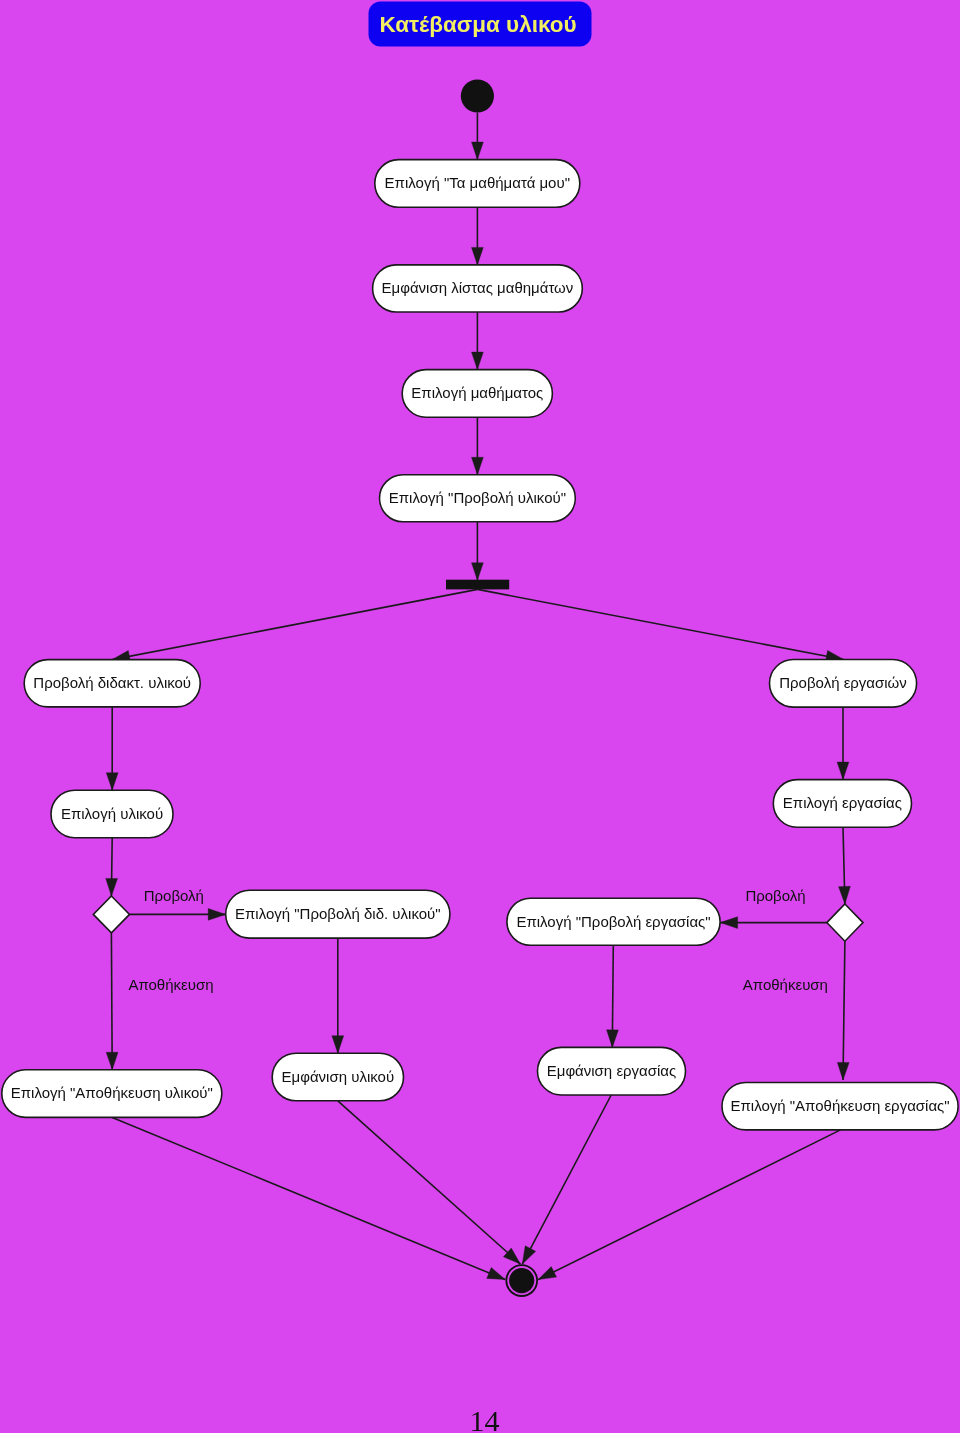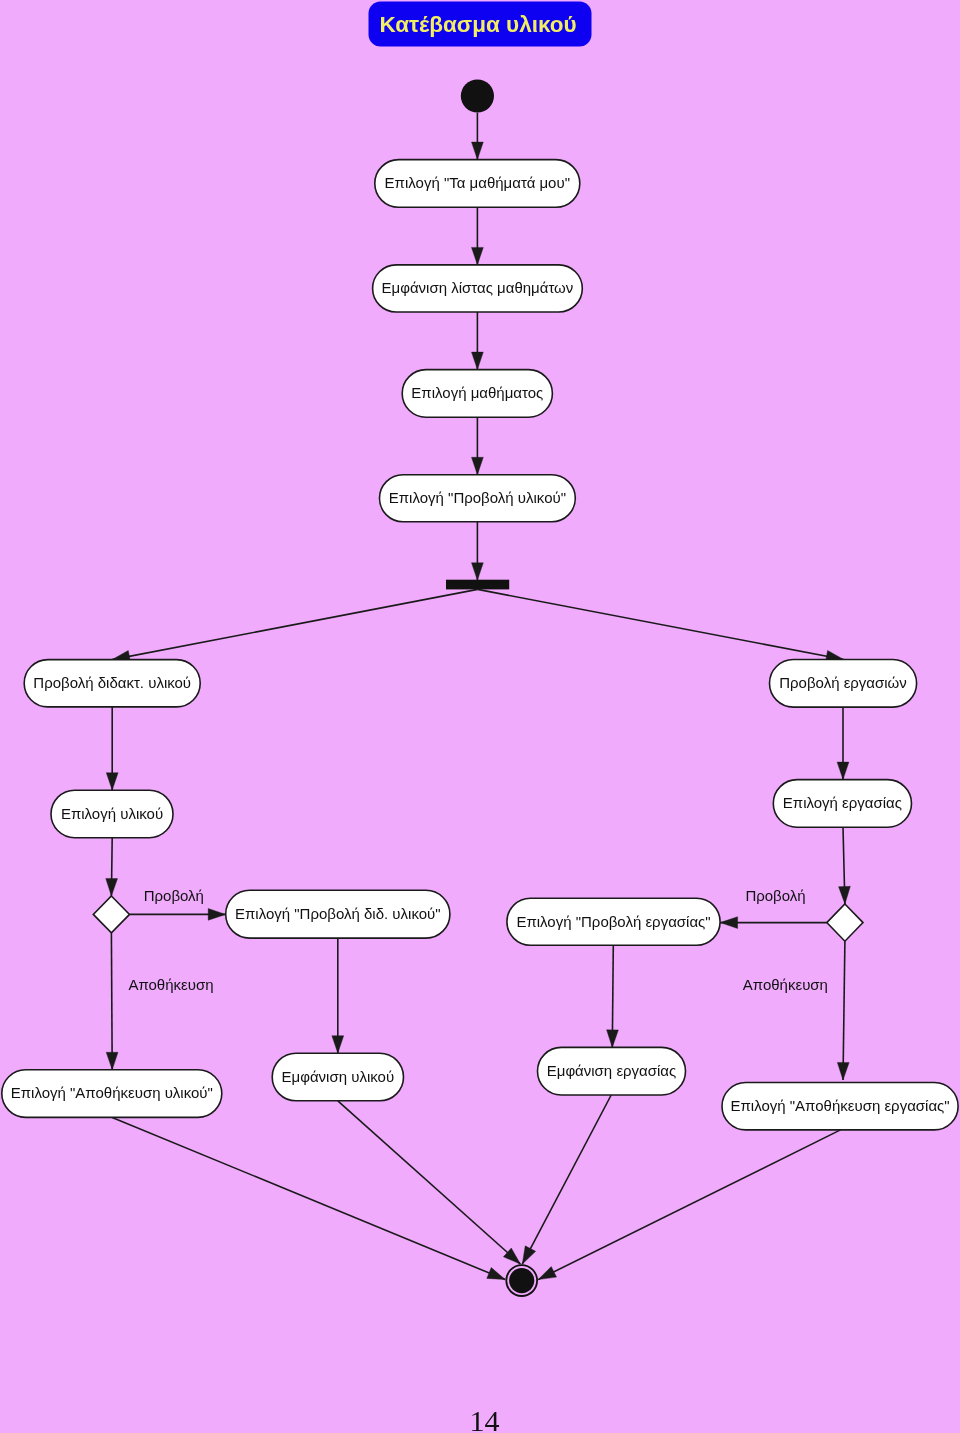--- a/index.html
+++ b/index.html
@@ -1,17 +1,17 @@
 <!DOCTYPE html>
 <html><head>
 <meta charset="utf-8">
 <style>
   html,body{margin:0;padding:0;background:#fff;}
   body{width:960px;height:1433px;overflow:hidden;font-family:"Liberation Sans",sans-serif;}
-  #page{position:relative;width:960px;height:1433px;background:#f0abfc;}
+  #page{position:relative;width:960px;height:1433px;background:#d946ef;}
   svg{display:block;position:absolute;top:0;left:0;filter:blur(0.01px);}
   .node{fill:#fff;stroke:#1a1a1a;stroke-width:1.60;}
   .flows line{stroke:#1a1a1a;stroke-width:1.60;stroke-linecap:butt;}
   .flows polygon{fill:#1a1a1a;stroke:#1a1a1a;stroke-width:0.4;}
   .lbl{font-family:"Liberation Sans",sans-serif;font-size:15.00px;fill:#111;}
   .guard{font-family:"Liberation Sans",sans-serif;font-size:15.00px;fill:#111;}
   .title{font-family:"Liberation Sans",sans-serif;font-size:22.5px;font-weight:bold;fill:#f2ee62;}
   .pagenum{font-family:"Liberation Serif",serif;font-size:30px;fill:#111;}
 </style>
 </head>

